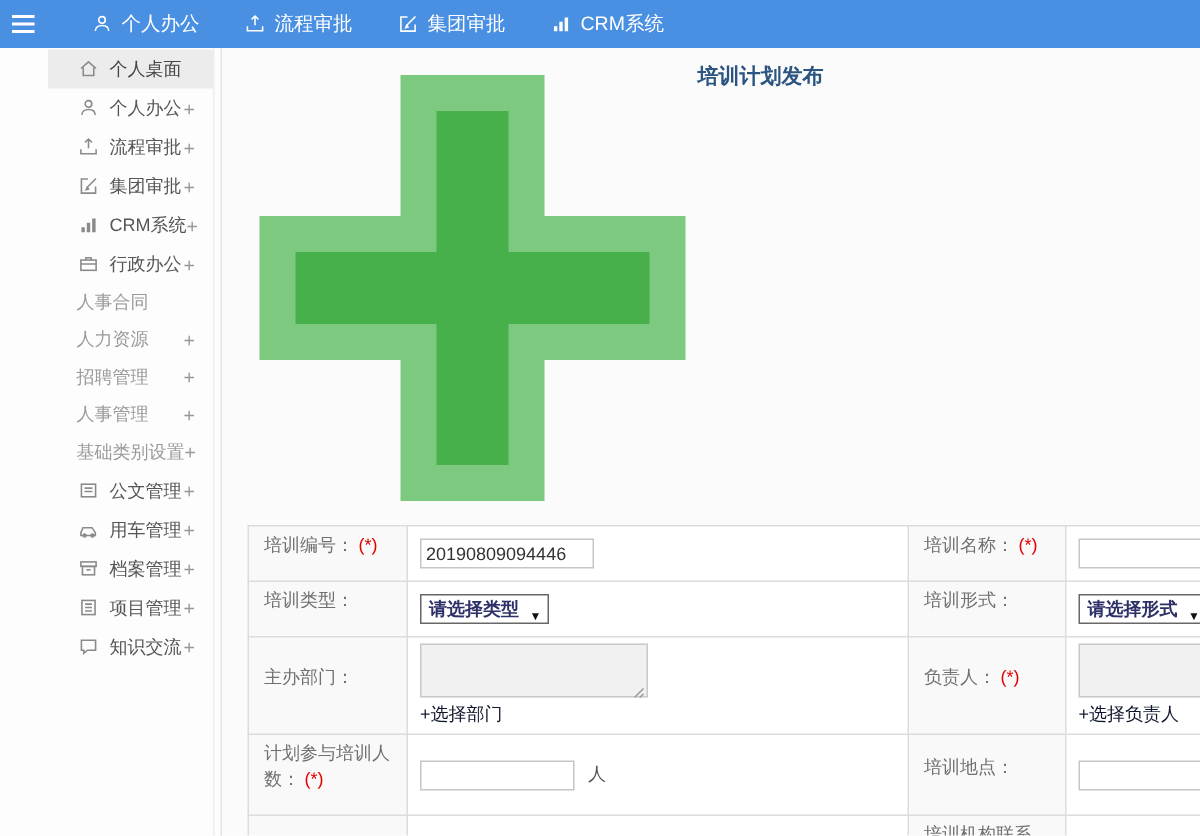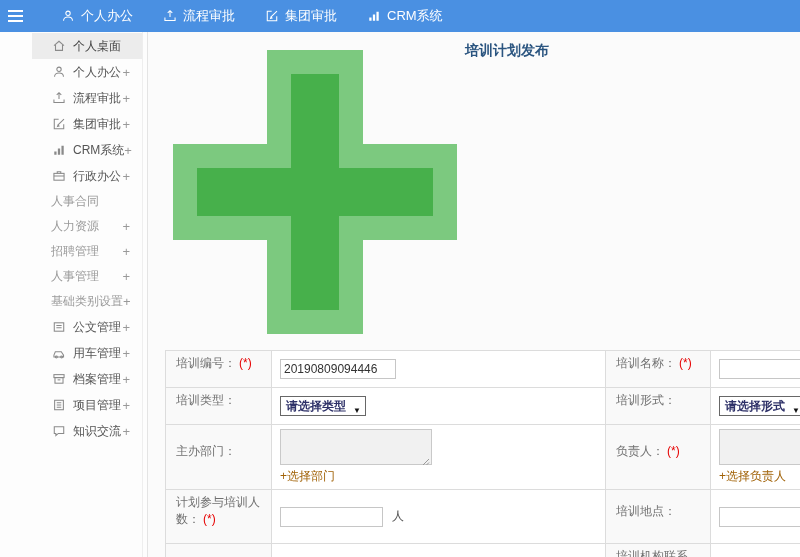--- a/index.html
+++ b/index.html
@@ -40,21 +40,21 @@
   .ti { height:20px; border:1px solid #c6c6c6; background:#fff; font-size:12px; padding:0 3px; font-family:inherit; color:#333; vertical-align:middle; }
   .sfx { margin-left:9px; color:#555; font-size:12px; }
 
   .sel { display:inline-flex; align-items:flex-end; height:20px; border:1px solid #676767; background:#fff; padding:0 4px 0 5px; cursor:pointer; }
   .sel .sel-txt { font-size:12px; font-weight:bold; color:#2e3168; }
   .sel .sel-caret { font-size:8px; color:#111; margin-left:7px; }
 
   .mbox { position:relative; border:1px solid #c9c9c9; background:#f1f1f1; }
   .mbox .rh { position:absolute; right:1px; bottom:1px; width:8px; height:8px; }
   .linkrow { margin-top:3px; }
-  .lnk { color:#a16207; font-size:12px; text-decoration:none; cursor:pointer; white-space:nowrap; }
+  .lnk { color:#0f172a; font-size:12px; text-decoration:none; cursor:pointer; white-space:nowrap; }
 
   .icon svg { width:100%; height:100%; display:block; }
   .icon path, .icon rect, .icon circle { stroke-width:1.2; }
 </style>
 </head>
 <body>
 
 <div class="topbar">
   <div class="burger-wrap">
     <span class="burger"></span>

